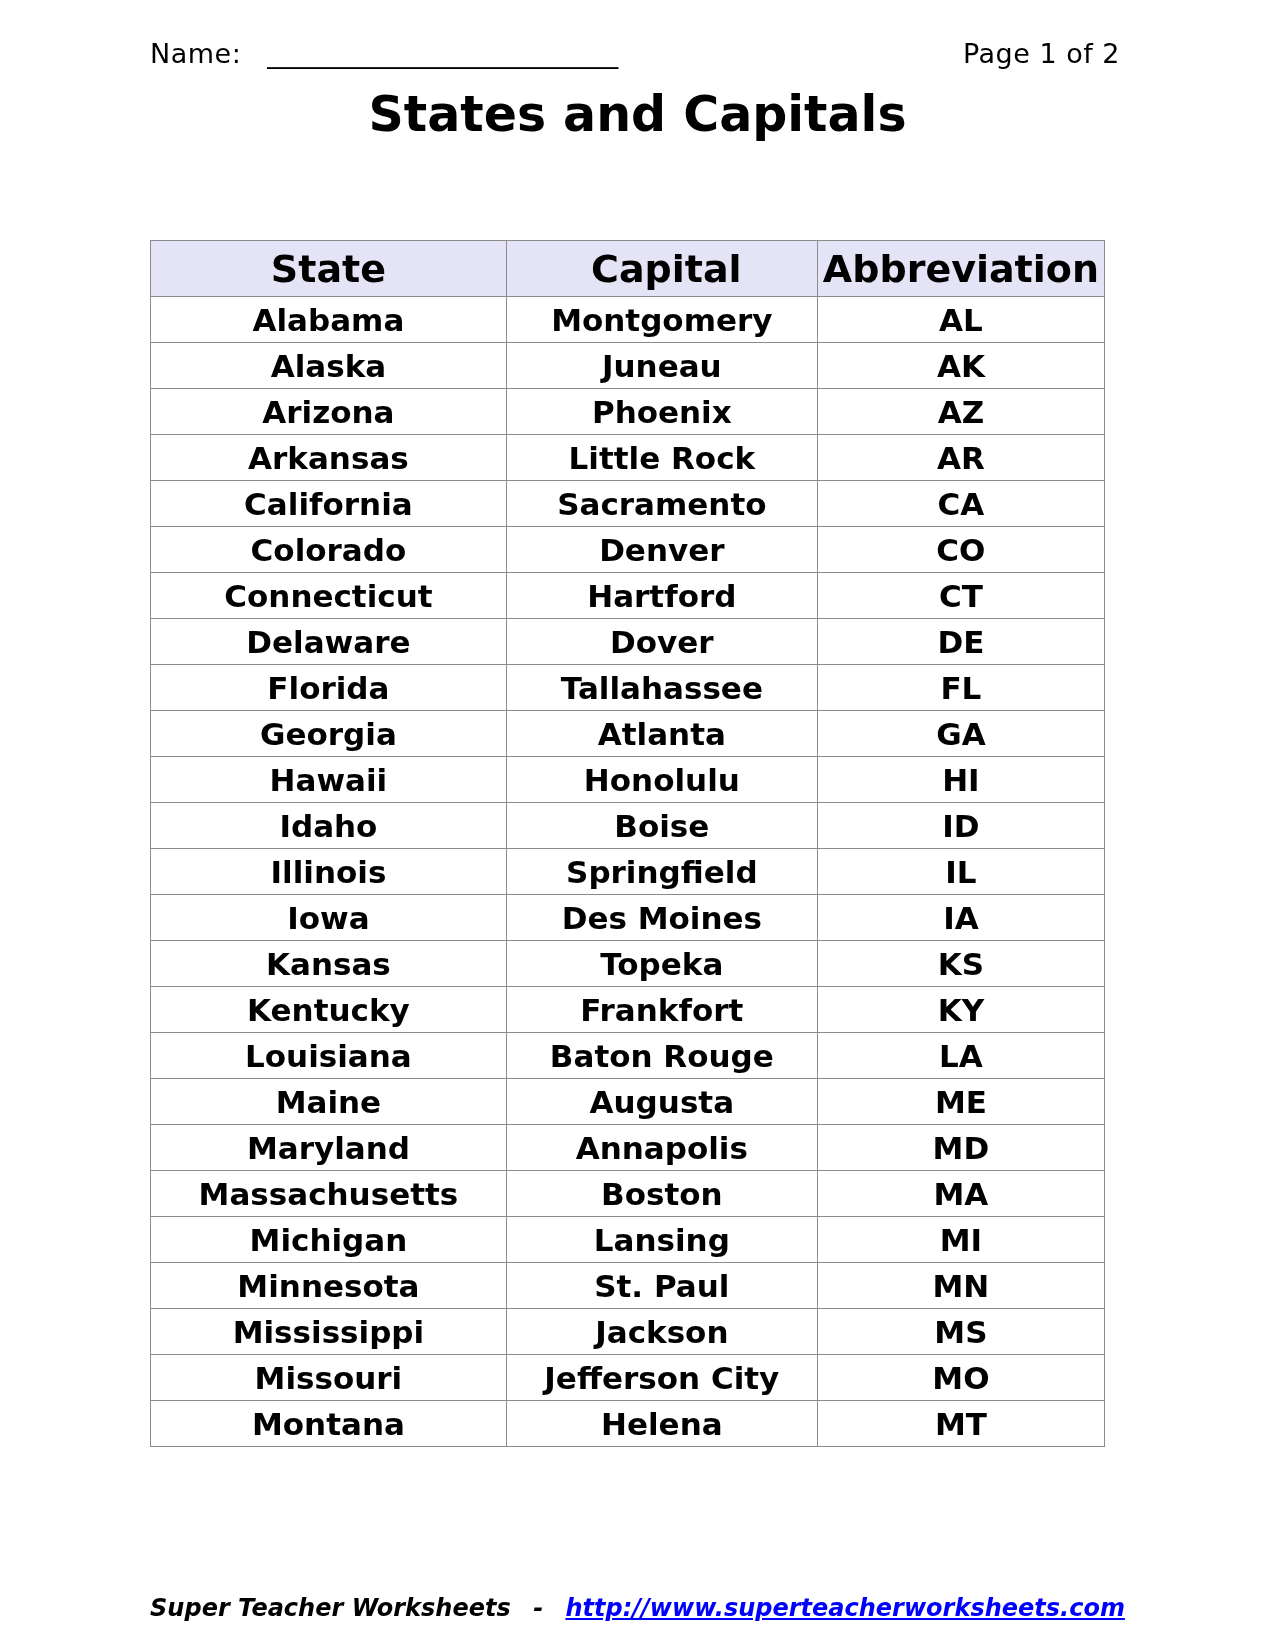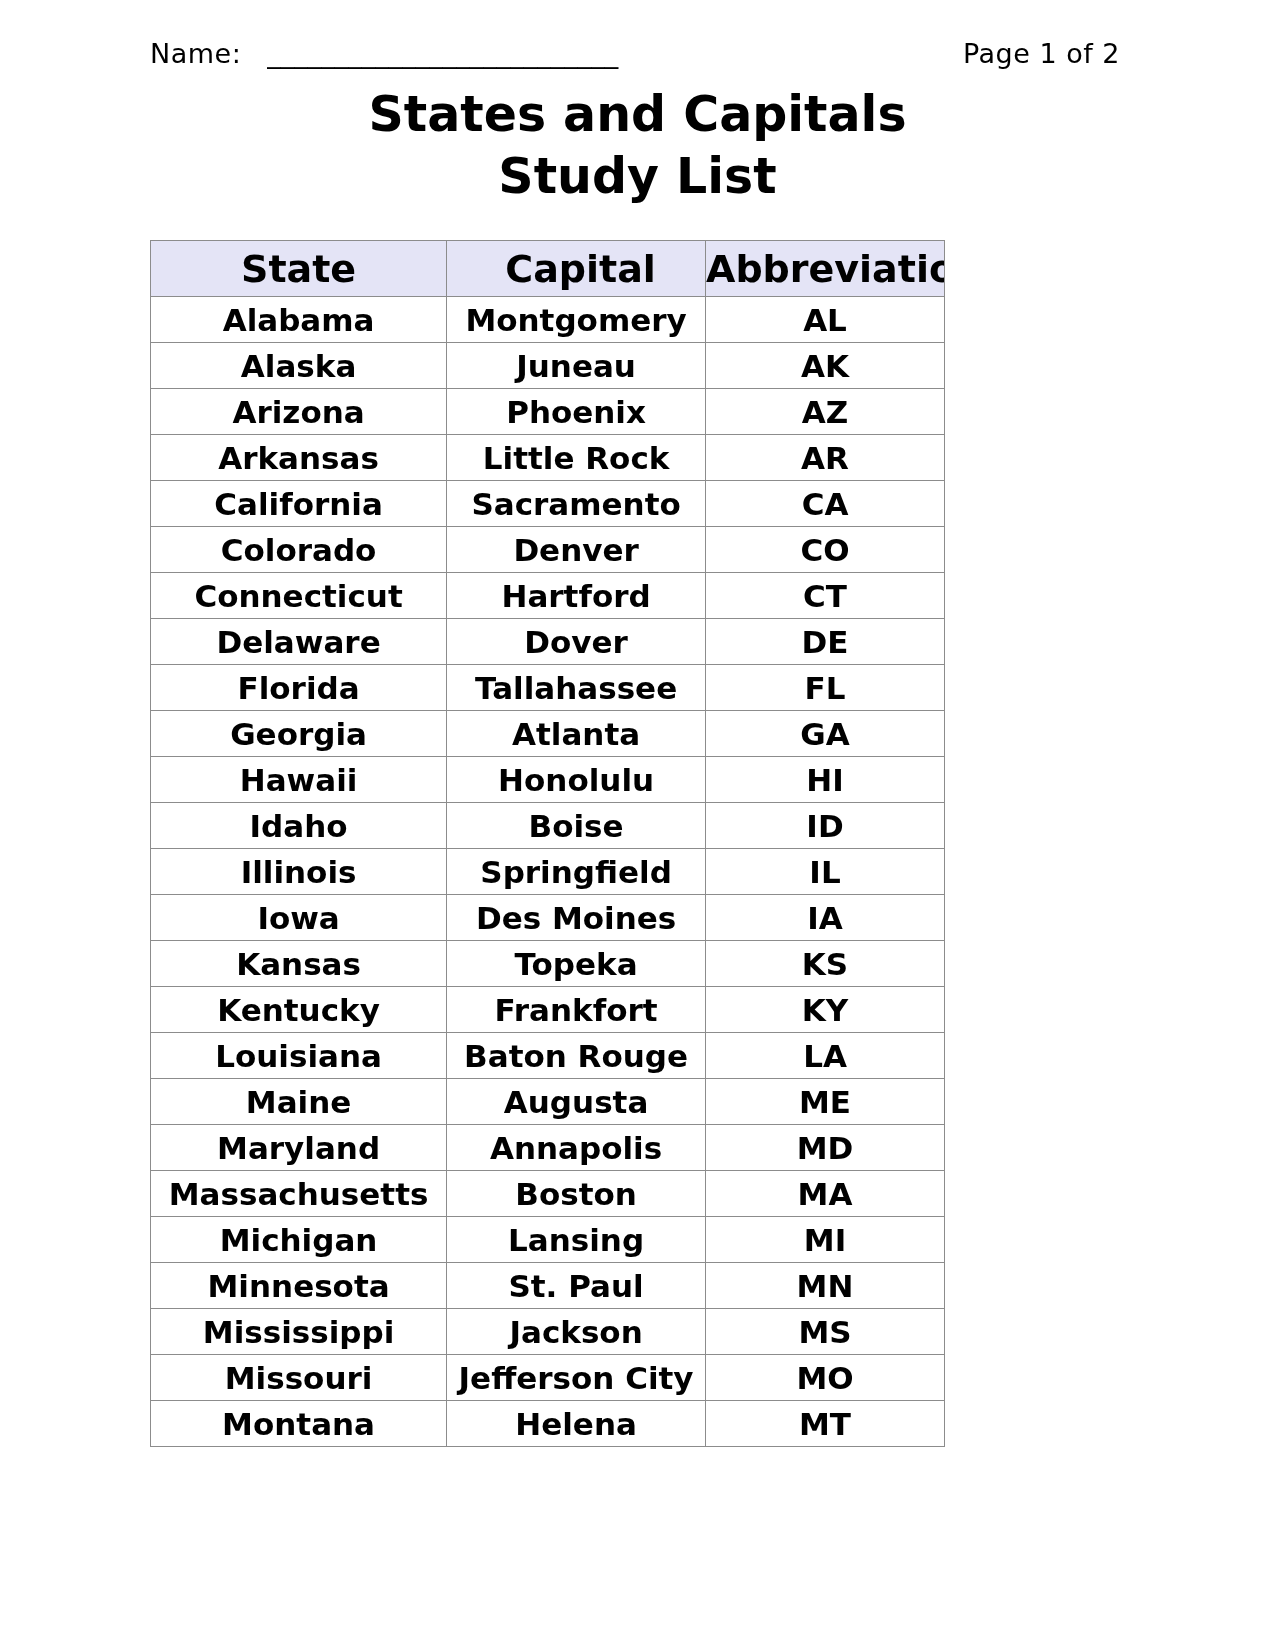--- a/index.html
+++ b/index.html
@@ -47,21 +47,21 @@
     font-size: 49px;
     line-height: 62px;
     letter-spacing: 0px;
   }
 
   
   table.study-table {
     position: absolute;
     top: 240px;
     left: 150px;
-    width: 795px;
+    width: 955px;
     border-collapse: collapse;
     table-layout: fixed;
   }
   .study-table th, .study-table td {
     border: 1px solid #8c8c8c;
     text-align: center;
     vertical-align: middle;
     font-weight: bold;
     overflow: hidden;
   }
@@ -107,21 +107,20 @@
   <div class="meta-row">
     <div class="name-group">
       <span class="name-label">Name:</span>
       <span class="name-line">__________________________</span>
     </div>
     <span class="page-indicator">Page 1 of 2</span>
   </div>
 
   <div class="title-block">
     <div>States and Capitals</div>
-    <div>Study List</div>
   </div>
 
   <table class="study-table">
     <thead>
       <tr>
         <th class="col-state">State</th>
         <th class="col-capital">Capital</th>
         <th class="col-abbr">Abbreviation</th>
       </tr>
     </thead>
@@ -248,14 +247,19 @@
           <td>MO</td>
         </tr>
         <tr>
           <td>Montana</td>
           <td>Helena</td>
           <td>MT</td>
         </tr>
       </tbody>
   </table>
 
+  <div class="footer">
+    <span class="brand">Super Teacher Worksheets</span>
+    <span class="sep">-</span>
+    <span class="url">http://www.superteacherworksheets.com</span>
+  </div>
 
 </div>
 
 </body></html>

